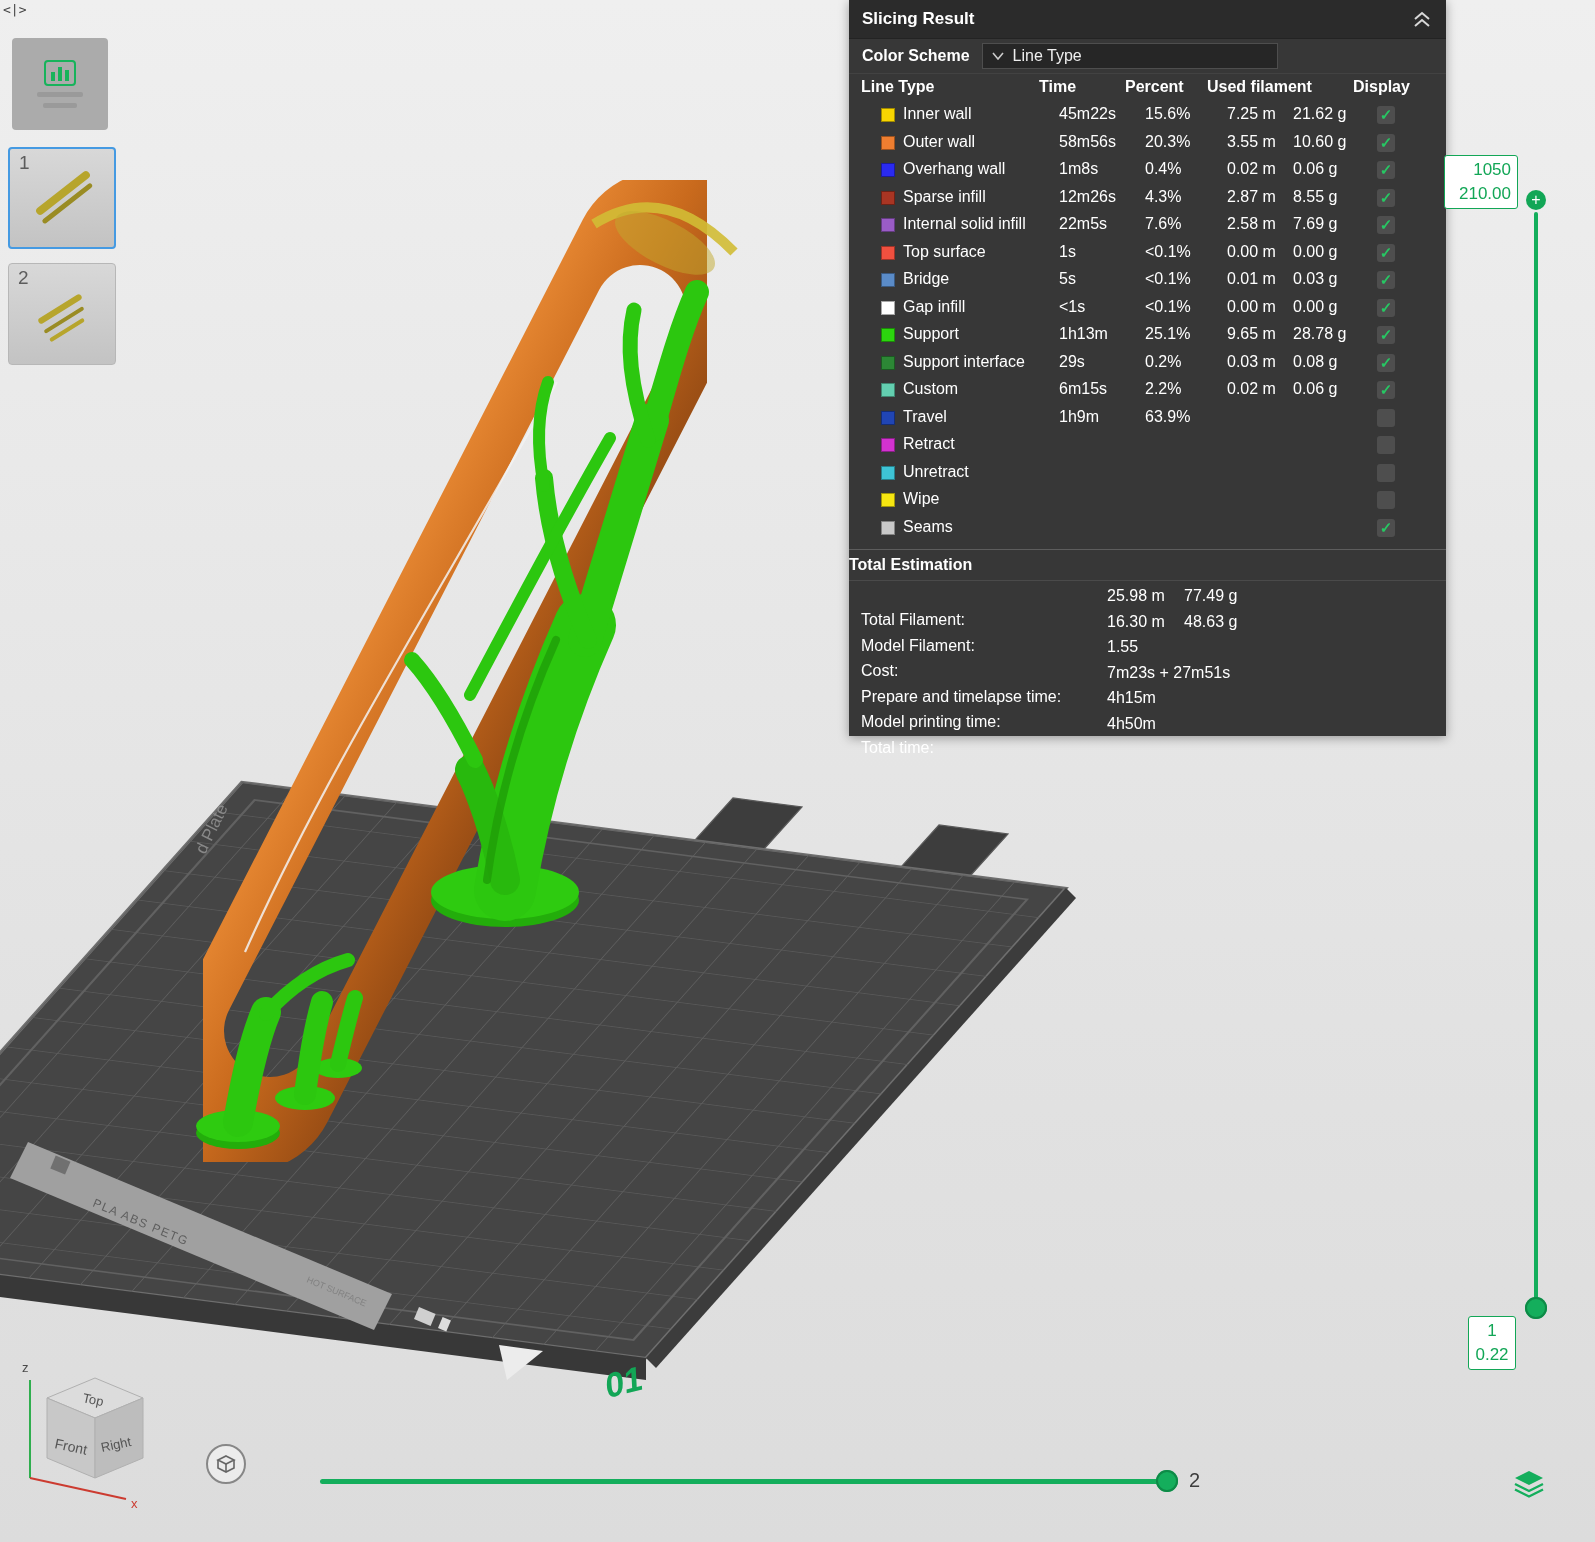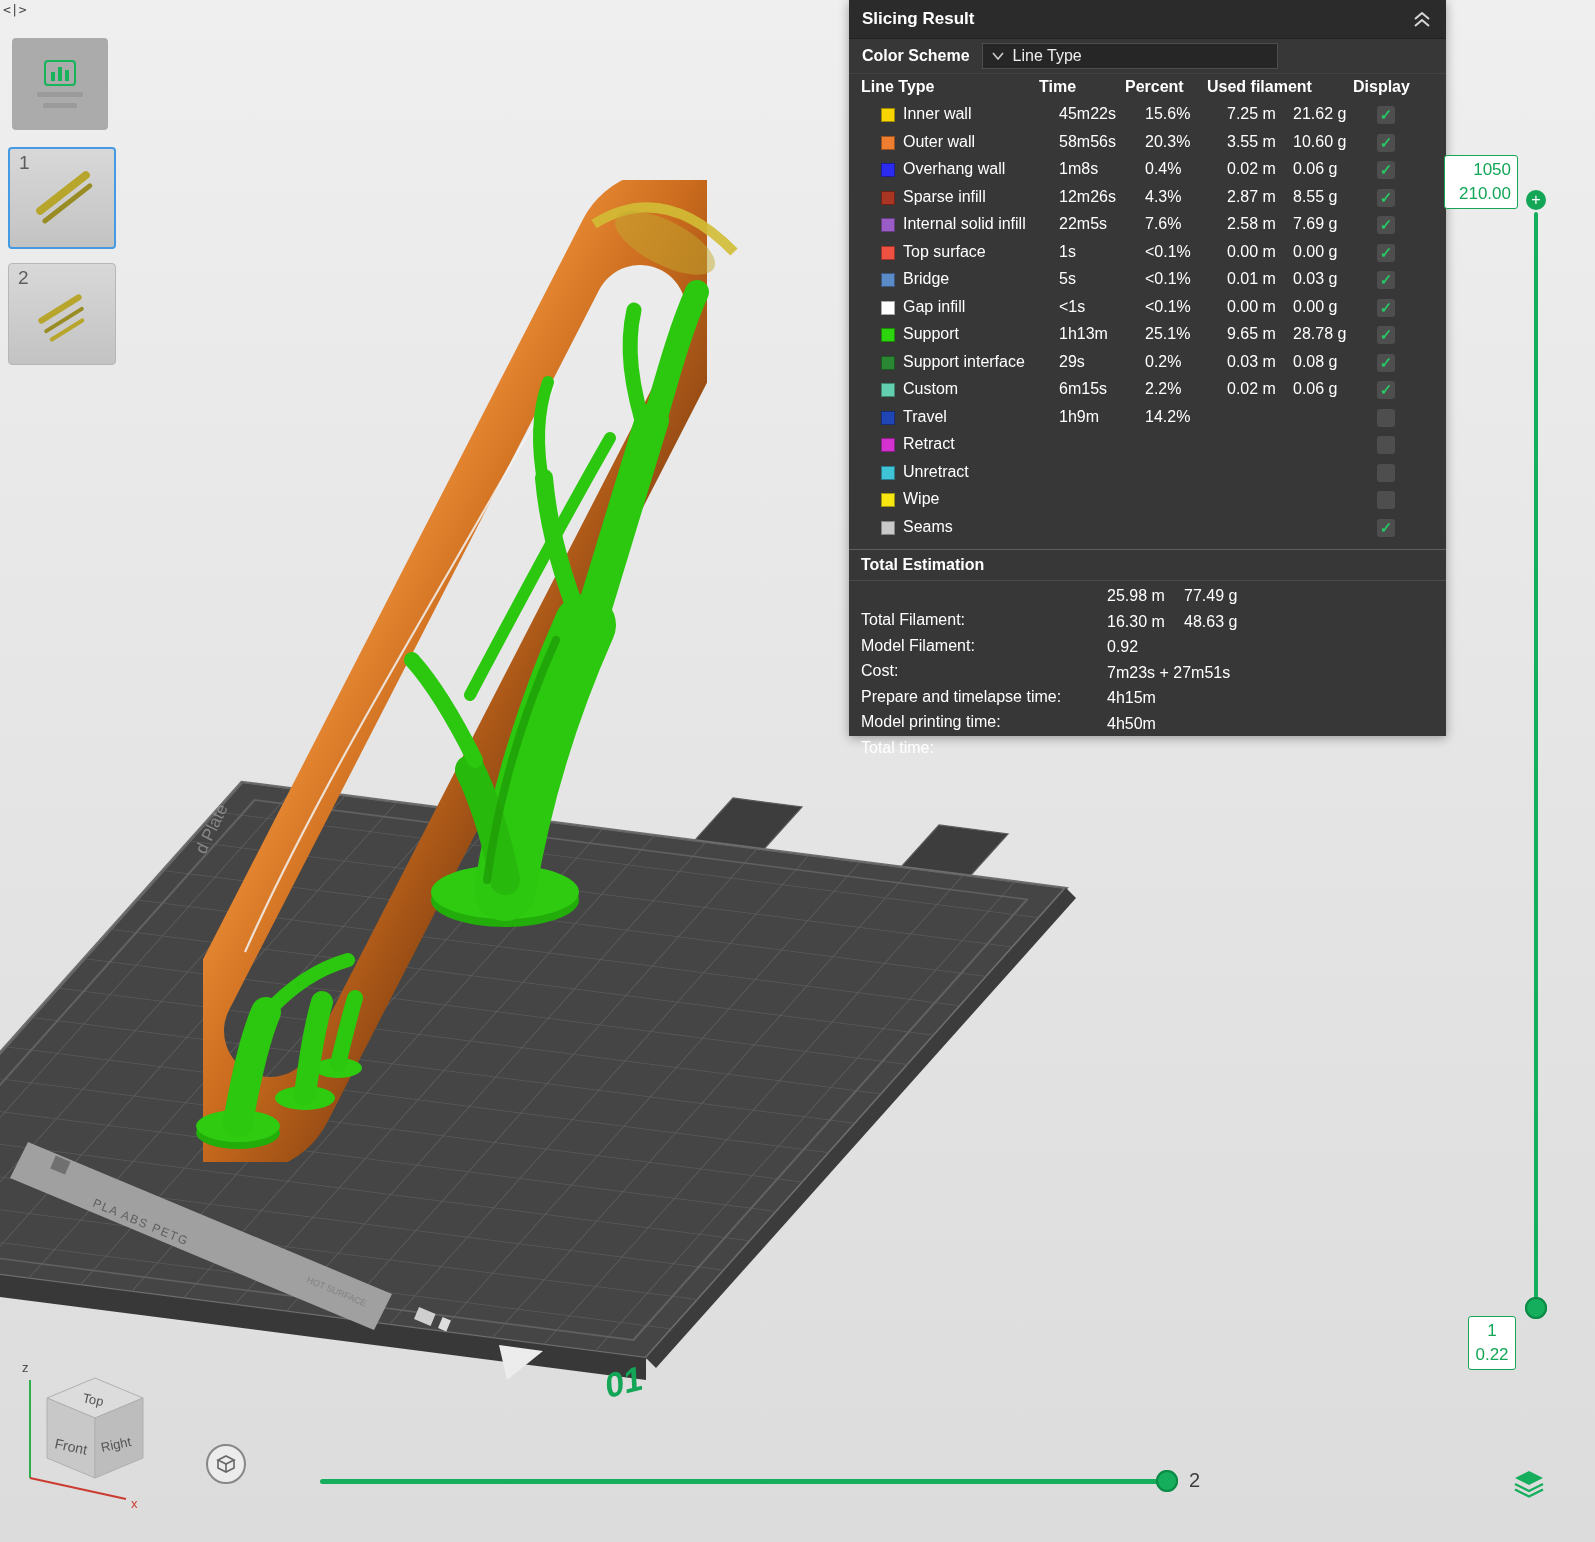--- a/index.html
+++ b/index.html
@@ -29,21 +29,21 @@
   .thead{position:relative;height:28px;font-weight:bold;}
   .thead span{position:absolute;top:4px;white-space:nowrap;}
   .tbody{position:relative;}
   .lt-row{position:relative;height:27.5px;margin-left:20px;}
   .sw{position:absolute;left:12px;top:6px;width:14px;height:14px;border:1px solid rgba(0,0,0,.35);box-sizing:border-box;}
   .c{position:absolute;top:3px;white-space:nowrap;}
   .c.lbl{left:34px;} .c.tim{left:190px;} .c.pct{left:276px;} .c.fm{left:358px;} .c.fg{left:424px;}
   .cb{position:absolute;left:508px;top:4px;width:18px;height:18px;background:#4e4e4e;border-radius:3px;text-align:center;cursor:pointer;}
   .cb.on::after{content:"\2713";color:#27c763;font-weight:bold;font-size:15px;line-height:18px;}
   .total-sec{border-top:1px solid #5d5d5d;margin-top:7px;}
-  .total-title{font-weight:bold;padding:6px 0 6px 12px;border-bottom:1px solid #4a4a4a;margin-bottom:3px;}
+  .total-title{font-weight:bold;padding:6px 0 6px 0;border-bottom:1px solid #4a4a4a;margin-bottom:3px;}
   .t-row{position:relative;height:25.5px;}
   .t-row span{position:absolute;top:3px;white-space:nowrap;}
   .t-lbl{left:12px;margin-top:24px;} .t-v1{left:258px;} .t-v2{left:335px;}
   
   .zbox{position:absolute;background:#fff;border:1px solid #12a656;border-radius:3px;color:#12a656;font-size:17px;line-height:1.4;text-align:right;padding:2px 6px;box-sizing:border-box;}
   .zbox.top{left:1444px;top:155px;width:74px;}
   .zbox.bottom{left:1468px;top:1316px;width:48px;text-align:center;}
   .zadd{position:absolute;left:1526px;top:190px;width:20px;height:20px;border-radius:50%;background:#12a656;color:#fff;font-size:16px;line-height:19px;text-align:center;cursor:pointer;}
   .ztrack{position:absolute;left:1534px;top:212px;width:4px;height:1090px;background:#14ae5c;border-radius:2px;cursor:pointer;}
   .zhandle{position:absolute;left:1525px;top:1297px;width:22px;height:22px;border-radius:50%;background:#14ae5c;box-shadow:inset 0 0 0 2px #0e8a47;cursor:grab;}
@@ -289,21 +289,21 @@
         <span class="c tim">6m15s</span>
         <span class="c pct">2.2%</span>
         <span class="c fm">0.02 m</span>
         <span class="c fg">0.06 g</span>
         <span class="cb on"></span>
       </div>
       <div class="lt-row">
         <span class="sw" style="background: rgb(32, 69, 180);"></span>
         <span class="c lbl">Travel</span>
         <span class="c tim">1h9m</span>
-        <span class="c pct">14.2%</span>
+        <span class="c pct">63.9%</span>
         <span class="c fm"></span>
         <span class="c fg"></span>
         <span class="cb"></span>
       </div>
       <div class="lt-row">
         <span class="sw" style="background: rgb(211, 50, 207);"></span>
         <span class="c lbl">Retract</span>
         <span class="c tim"></span>
         <span class="c pct"></span>
         <span class="c fm"></span>
@@ -346,21 +346,21 @@
           <span class="t-v1">25.98 m</span>
           <span class="t-v2">77.49 g</span>
         </div>
         <div class="t-row">
           <span class="t-lbl">Model Filament:</span>
           <span class="t-v1">16.30 m</span>
           <span class="t-v2">48.63 g</span>
         </div>
         <div class="t-row">
           <span class="t-lbl">Cost:</span>
-          <span class="t-v1">0.92</span>
+          <span class="t-v1">1.55</span>
           <span class="t-v2"></span>
         </div>
         <div class="t-row">
           <span class="t-lbl">Prepare and timelapse time:</span>
           <span class="t-v1">7m23s + 27m51s</span>
           <span class="t-v2"></span>
         </div>
         <div class="t-row">
           <span class="t-lbl">Model printing time:</span>
           <span class="t-v1">4h15m</span>

